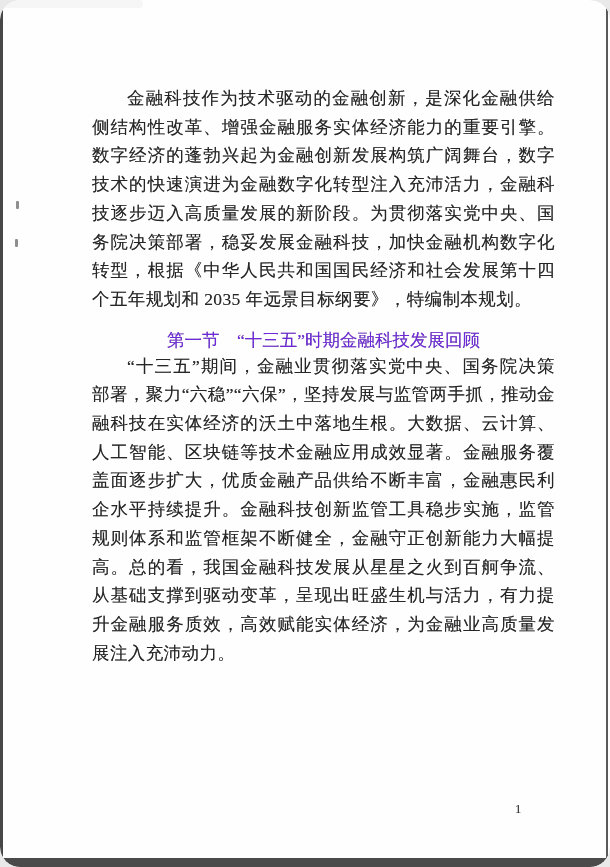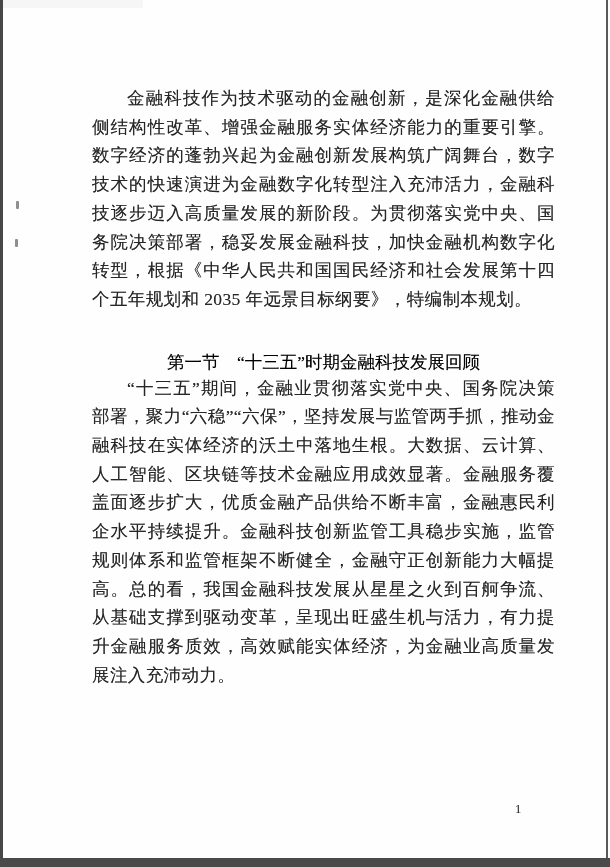--- a/index.html
+++ b/index.html
@@ -1,15 +1,15 @@
 <!DOCTYPE html>
 <html><head>
 <meta charset="utf-8">
 <style>
-  * { margin: 0; padding: 0; box-sizing: border-box; }
+  * { margin: 0; padding: 0; box-sizing: border-box; border-radius: 20px; }
 
   html, body {
     width: 610px;
     background: #e9e9e9;
     font-family: "Liberation Serif", "DejaVu Serif", serif;
   }
 
   .page {
     position: relative;
     width: 610px;
@@ -75,27 +75,27 @@
     margin-top: 28px;
     font-family: "Liberation Sans", "DejaVu Sans", sans-serif;
     font-weight: bold;
     font-size: 19px;
     line-height: 26px;
     text-align: center;
     color: #1f1f1f;
   }
 
   .section-heading {
-    margin-top: 36px;
+    margin-top: 14px;
     font-family: "Liberation Serif", "DejaVu Serif", serif;
     font-weight: normal;
     font-size: 17.5px;
     line-height: 24px;
     text-align: center;
-    color: #000000;
+    color: #6d28d9;
     text-shadow: 0 0 0.6px rgba(60,60,60,0.5);
   }
 
   .para-review {
   }
 
   .page-number {
     position: absolute;
     left: 508px;
     top: 800px;

